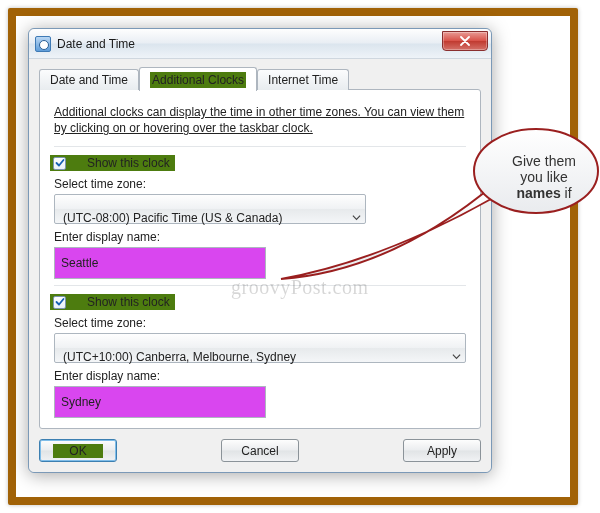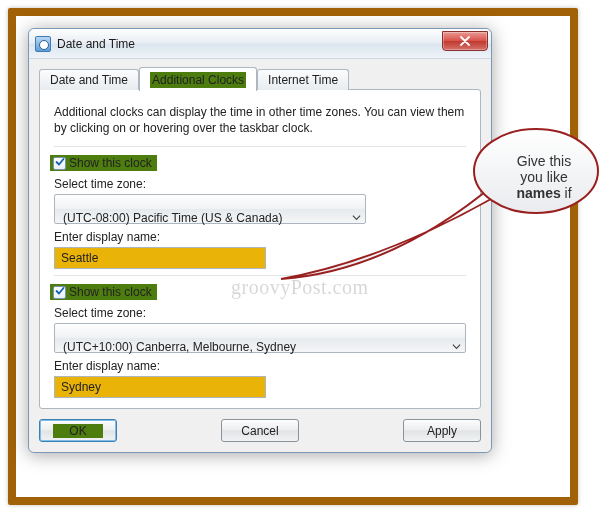--- a/index.html
+++ b/index.html
@@ -105,33 +105,33 @@
   .tab.active::after{
     content:"";position:absolute;left:0;right:0;bottom:-1px;height:2px;background:#fff;
   }
   .hl { background: #4d7c0f; padding: 1px 2px; }
   .tabpanel {
     border: 1px solid #aeb6bf;
     background: #fff;
     padding: 14px 14px 10px 14px;
     border-radius: 0 3px 3px 3px;
   }
-  .desc { color:#222; line-height:1.35; margin-bottom:10px; }
+  .desc { color:#222; line-height:1.35; margin-bottom:10px;text-decoration:underline; }
   
   .group {
     border-top: 1px solid #e3e6e9;
     padding-top: 8px;
     margin-top: 6px;
   }
   .group:first-of-type { border-top: none; margin-top:0; padding-top:0;}
   .checkrow {
     display:flex; align-items:center; gap:5px;
     margin: 0 0 6px -4px;
   }
-  .checkrow .hl { display:inline-flex; align-items:center; gap:3px; padding:1px 5px 1px 3px;}
+  .checkrow .hl { display:inline-flex; align-items:flex-end; gap:21px; padding:1px 5px 1px 3px;}
   .cb {
     width:13px;height:13px;border:1px solid #7a94ae;border-radius:2px;
     background:linear-gradient(#fdfefe,#e9f1f7);
     display:inline-flex;align-items:center;justify-content:center;
   }
   .cb svg{width:10px;height:10px;}
   .lbl { color:#222; }
   .sublbl { margin: 6px 0 3px 0; color:#222;}
   .combo {
     height:30px;
@@ -139,23 +139,23 @@
     border-radius:2px;
     background:linear-gradient(#fefefe,#f0f2f4 48%,#e7eaec 52%,#f4f6f8);
     display:flex;align-items:center;justify-content:space-between;
     padding:17px 4px 0 8px;
     color:#222;
     width: 100%;
   }
   .combo.narrow { width: 312px; }
   .combo .arrow svg{width:9px;height:9px;}
   .textfield {
-    height:22px;width:212px;
+    height:32px;width:212px;
     border:1px solid #adb6bf;
-    background:#eab308;
+    background:#d946ef;
     padding:0 6px;
     display:flex;align-items:center;
     color:#222;
   }
   
   .btnrow {
     display:flex;justify-content:space-between;gap:8px;
     padding-top:10px;
   }
   .btn {
@@ -315,21 +315,21 @@
           <stop offset="0" stop-color="#ffffff"></stop>
           <stop offset="1" stop-color="#e9ebee"></stop>
         </linearGradient>
       </defs>
 
       <path d="M 170 88  Q 60 150  -40 168  Q 70 160  175 72 Z" fill="url(#bub)" stroke="#9a1f1f" stroke-width="2"></path>
 
       <ellipse cx="215" cy="60" rx="62" ry="42" fill="url(#bub)" stroke="#9a1f1f" stroke-width="2"></ellipse>
     </svg>
     <div class="txt">
-      <div>Give this</div>
+      <div>Give them</div>
       <div>you like</div>
       <div>
         <b>names</b><span> if</span>
       </div>
     </div>
   </div>
 
 </div>
 
 </body></html>

